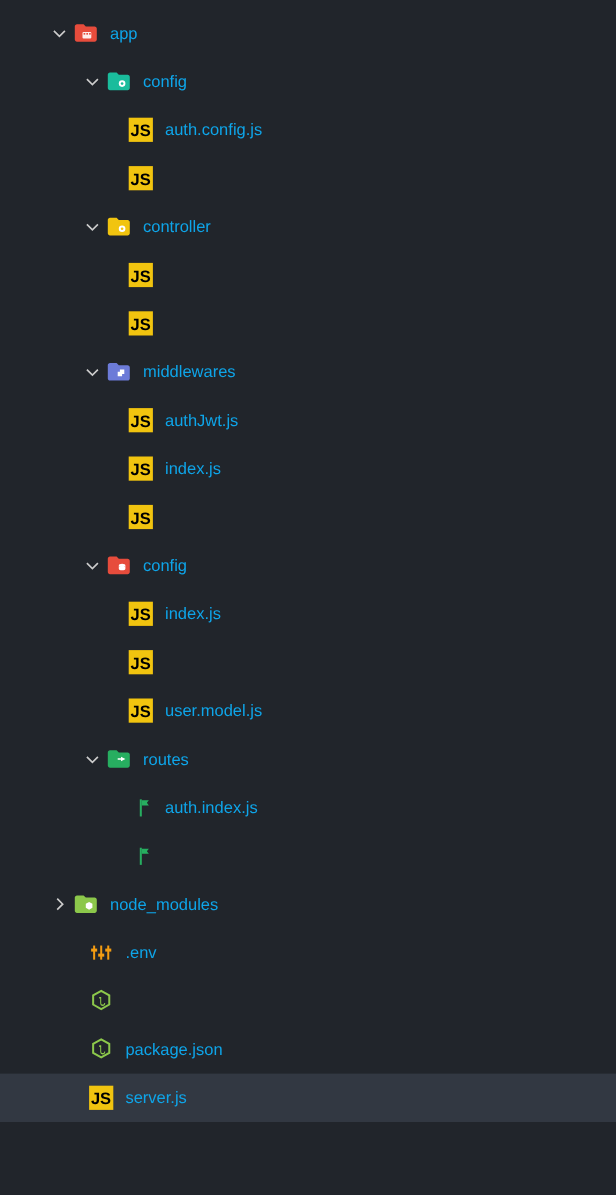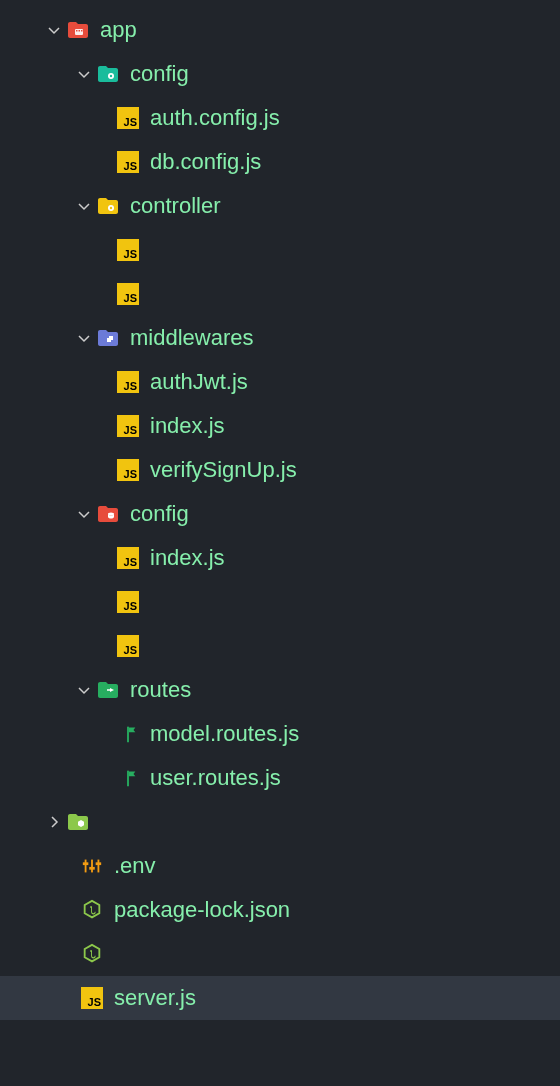--- a/index.html
+++ b/index.html
@@ -41,33 +41,33 @@
     .file-icon {
       width: 24px;
       height: 24px;
       display: inline-flex;
       justify-content: center;
       align-items: center;
       margin-right: 10px;
       flex-shrink: 0;
     }
     .label {
-      color: #86efac;
-      font-size: 22px;
+      color: #0ea5e9;
+      font-size: 15px;
     }
     
     .js-icon {
       background: #f1c40f;
       width: 22px;
       height: 22px;
       display: flex;
       align-items: flex-end;
       justify-content: flex-end;
       padding: 0 2px 1px 0;
-      font-size: 11px;
+      font-size: 15px;
       font-weight: bold;
       color: #000;
       font-family: sans-serif;
     }
   </style>
 </head>
 <body>
 
 <div class="tree-item">
   <span class="spacer" style="width:42px"></span>
@@ -111,21 +111,20 @@
       <span class="js-icon">JS</span>
     </span>
   <span class="label">auth.config.js</span>
 </div>
 
 <div class="tree-item">
   <span class="spacer" style="width:116px"></span>
   <span class="file-icon">
       <span class="js-icon">JS</span>
     </span>
-  <span class="label">db.config.js</span>
 </div>
 
 <div class="tree-item">
   <span class="spacer" style="width:72px"></span>
   <span class="chevron">
     <svg viewBox="0 0 16 16" fill="none" stroke="#cccccc" stroke-width="1.5">
         <path d="M3 6l5 5 5-5"></path>
       </svg>
   </span>
   <span class="file-icon">
@@ -182,21 +181,20 @@
       <span class="js-icon">JS</span>
     </span>
   <span class="label">index.js</span>
 </div>
 
 <div class="tree-item">
   <span class="spacer" style="width:116px"></span>
   <span class="file-icon">
       <span class="js-icon">JS</span>
     </span>
-  <span class="label">verifySignUp.js</span>
 </div>
 
 <div class="tree-item">
   <span class="spacer" style="width:72px"></span>
   <span class="chevron">
     <svg viewBox="0 0 16 16" fill="none" stroke="#cccccc" stroke-width="1.5">
         <path d="M3 6l5 5 5-5"></path>
       </svg>
   </span>
   <span class="file-icon">
@@ -222,20 +220,21 @@
   <span class="file-icon">
       <span class="js-icon">JS</span>
     </span>
 </div>
 
 <div class="tree-item">
   <span class="spacer" style="width:116px"></span>
   <span class="file-icon">
       <span class="js-icon">JS</span>
     </span>
+  <span class="label">user.model.js</span>
 </div>
 
 <div class="tree-item">
   <span class="spacer" style="width:72px"></span>
   <span class="chevron">
     <svg viewBox="0 0 16 16" fill="none" stroke="#cccccc" stroke-width="1.5">
         <path d="M3 6l5 5 5-5"></path>
       </svg>
   </span>
   <span class="file-icon">
@@ -248,47 +247,47 @@
 </div>
 
 <div class="tree-item">
   <span class="spacer" style="width:116px"></span>
   <span class="file-icon">
     <svg viewBox="0 0 24 24" width="22" height="22">
         <rect x="11" y="4" width="2" height="17" fill="#27ae60"></rect>
         <path fill="#27ae60" d="M13 5h7l-2 2.5 2 2.5h-7z"></path>
       </svg>
   </span>
-  <span class="label">model.routes.js</span>
+  <span class="label">auth.index.js</span>
 </div>
 
 <div class="tree-item">
   <span class="spacer" style="width:116px"></span>
   <span class="file-icon">
     <svg viewBox="0 0 24 24" width="22" height="22">
         <rect x="11" y="4" width="2" height="17" fill="#27ae60"></rect>
         <path fill="#27ae60" d="M13 5h7l-2 2.5 2 2.5h-7z"></path>
       </svg>
   </span>
-  <span class="label">user.routes.js</span>
 </div>
 
 <div class="tree-item">
   <span class="spacer" style="width:42px"></span>
   <span class="chevron">
     <svg viewBox="0 0 16 16" fill="none" stroke="#cccccc" stroke-width="1.5">
         <path d="M6 3l5 5-5 5"></path>
       </svg>
   </span>
   <span class="file-icon">
     <svg viewBox="0 0 24 24" width="24" height="24">
         <path fill="#8cc84b" d="M10 4H4c-1.1 0-2 .9-2 2v12c0 1.1.9 2 2 2h16c1.1 0 2-.9 2-2V8c0-1.1-.9-2-2-2h-8l-2-2z"></path>
         <path fill="#fff" d="M15 10l3 1.7v3.6l-3 1.7-3-1.7v-3.6z"></path>
       </svg>
   </span>
+  <span class="label">node_modules</span>
 </div>
 
 <div class="tree-item">
   <span class="spacer" style="width:80px"></span>
   <span class="file-icon">
     <svg viewBox="0 0 24 24" width="22" height="22" fill="#f39c12">
         <rect x="4" y="5" width="2" height="14"></rect>
         <rect x="11" y="5" width="2" height="14"></rect>
         <rect x="18" y="5" width="2" height="14"></rect>
         <rect x="2" y="8" width="6" height="3"></rect>
@@ -300,31 +299,31 @@
 </div>
 
 <div class="tree-item">
   <span class="spacer" style="width:80px"></span>
   <span class="file-icon">
     <svg viewBox="0 0 24 24" width="22" height="22">
         <path fill="none" stroke="#8cc84b" stroke-width="2" d="M12 2l8 4.5v9L12 20l-8-4.5v-9z"></path>
         <path fill="#8cc84b" d="M10 8h2v6c0 1 .5 1.5 1.5 1.5s1.5-.5 1.5-1.5h1c0 2-1 3-2.5 3s-2.5-1-2.5-3V9.5h-1z"></path>
       </svg>
   </span>
-  <span class="label">package-lock.json</span>
 </div>
 
 <div class="tree-item">
   <span class="spacer" style="width:80px"></span>
   <span class="file-icon">
     <svg viewBox="0 0 24 24" width="22" height="22">
         <path fill="none" stroke="#8cc84b" stroke-width="2" d="M12 2l8 4.5v9L12 20l-8-4.5v-9z"></path>
         <path fill="#8cc84b" d="M10 8h2v6c0 1 .5 1.5 1.5 1.5s1.5-.5 1.5-1.5h1c0 2-1 3-2.5 3s-2.5-1-2.5-3V9.5h-1z"></path>
       </svg>
   </span>
+  <span class="label">package.json</span>
 </div>
 
 <div class="tree-item selected">
   <span class="spacer" style="width:80px"></span>
   <span class="file-icon">
       <span class="js-icon">JS</span>
     </span>
   <span class="label">server.js</span>
 </div>
 

